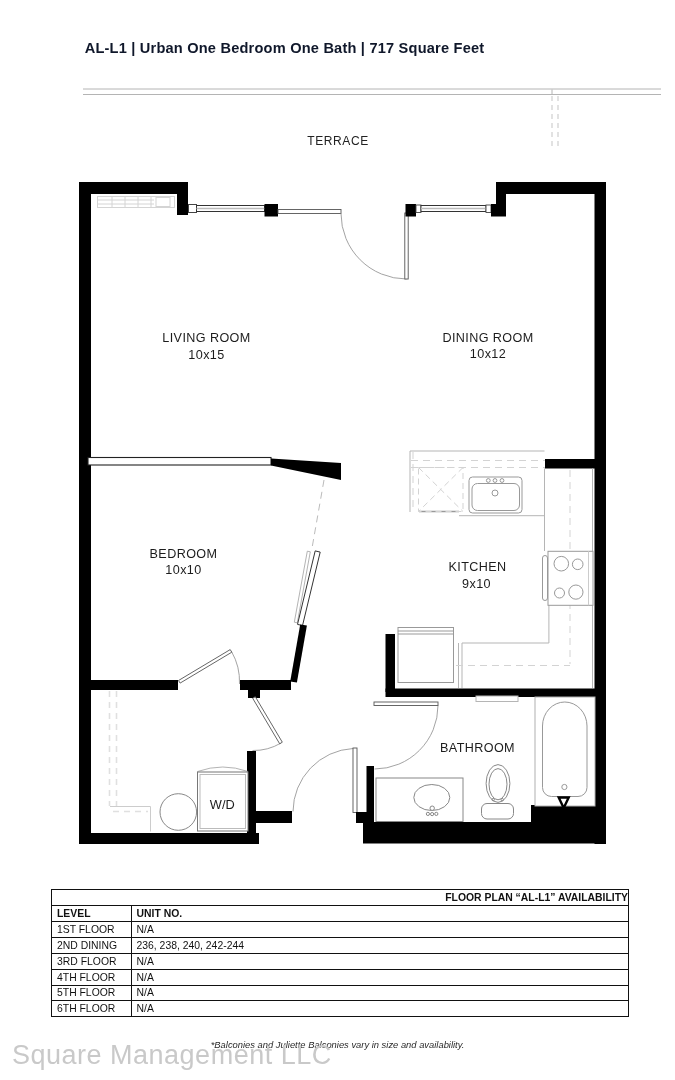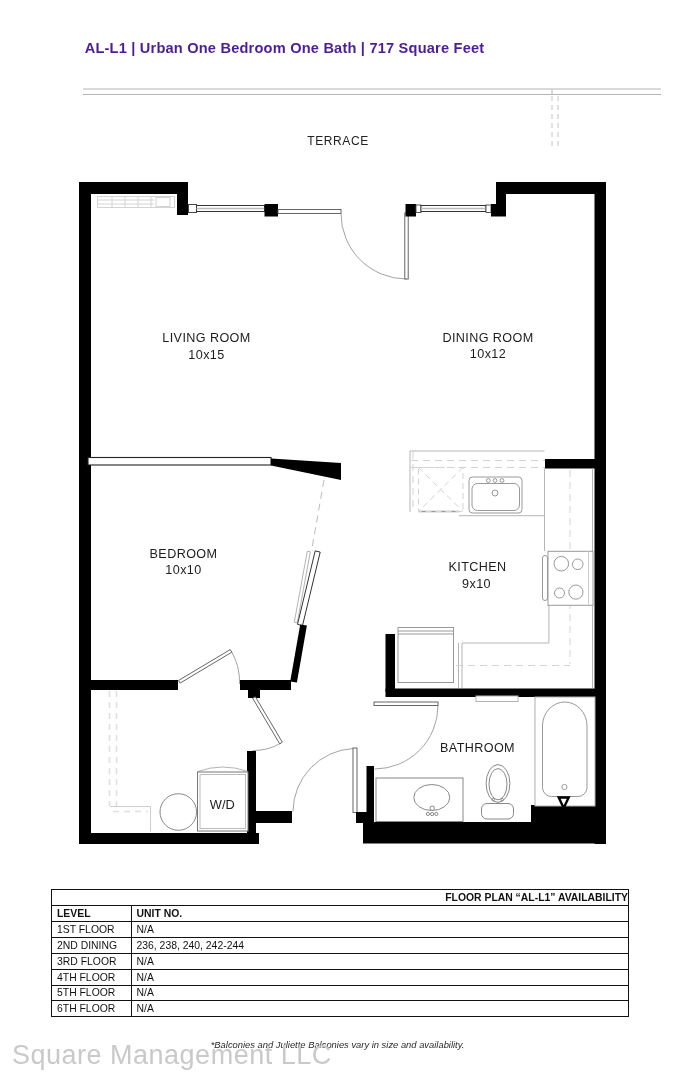--- a/index.html
+++ b/index.html
@@ -1,19 +1,19 @@
 <!DOCTYPE html>
 <html><head>
 <meta charset="utf-8">
 <style>
   html,body{margin:0;padding:0;background:#fff;}
   .page{position:relative;width:675px;height:1080px;background:#fff;overflow:hidden;
         font-family:"Liberation Sans", sans-serif;}
   .title{position:absolute;left:0;top:40px;width:569px;text-align:center;
-         font-size:14.6px;font-weight:bold;color:#4c1d95;letter-spacing:.2px;}
+         font-size:14.6px;font-weight:bold;color:#0f172a;letter-spacing:.2px;}
   svg{position:absolute;left:0;top:0;}
   .tablewrap{position:absolute;left:51px;top:889px;width:576px;
              border:1.6px solid #111;color:#111;font-size:10.4px;}
   .trow{display:flex;height:14.93px;align-items:center;border-top:1.3px solid #111;}
   .trow.first{border-top:none;justify-content:flex-end;}
   .c1{width:73.5px;padding-left:5px;flex:none;height:100%;display:flex;align-items:center;text-align:center;}
   .c2{flex:1;padding-left:5px;border-left:1.3px solid #111;height:100%;display:flex;align-items:center;}
   .hdr{font-weight:bold;}
   .footnote{position:absolute;left:0;top:1039px;width:675px;text-align:center;
             font-size:9.4px;font-style:italic;color:#2a2a2a;}

